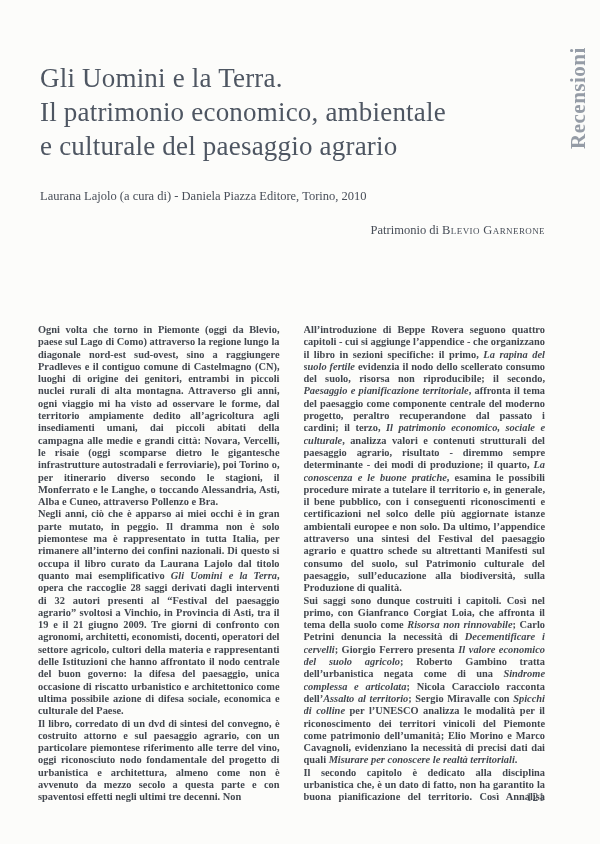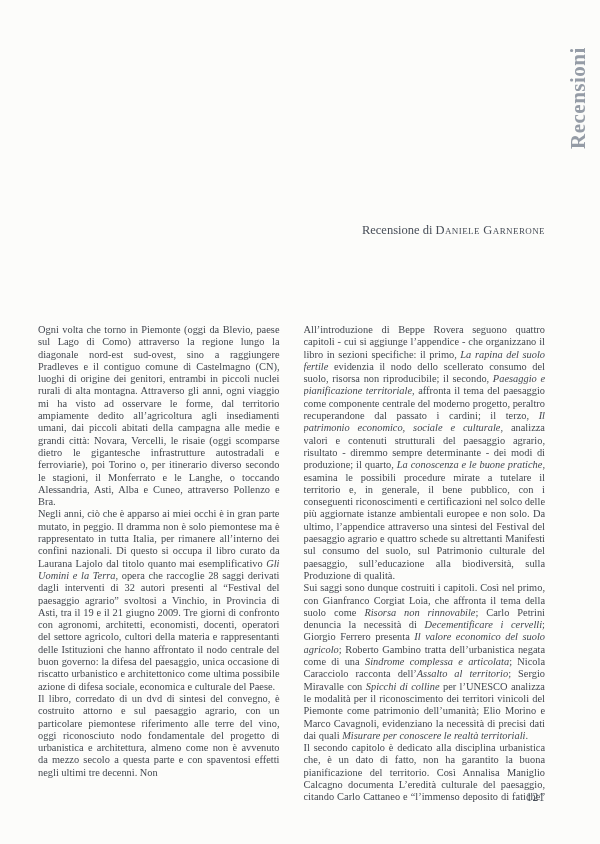--- a/index.html
+++ b/index.html
@@ -56,20 +56,21 @@
     font-variant: small-caps;
     letter-spacing: 0.4px;
   }
 
   .columns {
     position: absolute;
     left: 38px; top: 324px;
     width: 507px; height: 478px;
     display: flex;
     gap: 24px;
+    font-weight: bold;
   }
   .col {
     width: 248px; height: 100%;
     overflow: hidden;
     font-size: 10.4px;
     line-height: 12.3px;
     text-align: justify;
     color: #42474f;
     hyphens: auto;
     -webkit-hyphens: auto;
@@ -85,24 +86,30 @@
     letter-spacing: 0.5px;
   }
 </style>
 </head>
 <body>
 
 <div class="page">
 
   <div class="sidebar-label">Recensioni</div>
 
+  <div class="title">
+    <div>Gli Uomini e la Terra.</div>
+    <div>Il patrimonio economico, ambientale</div>
+    <div>e culturale del paesaggio agrario</div>
+  </div>
 
+  <div class="byline">Laurana Lajolo (a cura di) - Daniela Piazza Editore, Torino, 2010</div>
 
   <div class="review-credit">
-    <span>Recensione di </span><span class="reviewer-name">Daniele Garnerone</span>
+    <span>Patrimonio di </span><span class="reviewer-name">Blevio Garnerone</span>
   </div>
 
   <div class="columns">
     <div class="col">
         <p><span>Ogni volta che torno in Piemonte (oggi da Blevio, paese sul Lago di Como) attraverso la regione lungo la diagonale nord-est sud-ovest, sino a raggiungere Pradleves e il contiguo comune di Castelmagno (CN), luoghi di origine dei genitori, entrambi in piccoli nuclei rurali di alta montagna. Attraverso gli anni, ogni viaggio mi ha visto ad osservare le forme, dal territorio ampiamente dedito all’agricoltura agli insediamenti umani, dai piccoli abitati della campagna alle medie e grandi città: Novara, Vercelli, le risaie (oggi scomparse dietro le gigantesche infrastrutture autostradali e ferroviarie), poi Torino o, per itinerario diverso secondo le stagioni, il Monferrato e le Langhe, o toccando Alessandria, Asti, Alba e Cuneo, attraverso Pollenzo e Bra.</span></p>
         <p><span>Negli anni, ciò che è apparso ai miei occhi è in gran parte mutato, in peggio. Il dramma non è solo piemontese ma è rappresentato in tutta Italia, per rimanere all’interno dei confini nazionali. Di questo si occupa il libro curato da Laurana Lajolo dal titolo quanto mai esemplificativo </span><em>Gli Uomini e la Terra</em><span>, opera che raccoglie 28 saggi derivati dagli interventi di 32 autori presenti al “Festival del paesaggio agrario” svoltosi a Vinchio, in Provincia di Asti, tra il 19 e il 21 giugno 2009. Tre giorni di confronto con agronomi, architetti, economisti, docenti, operatori del settore agricolo, cultori della materia e rappresentanti delle Istituzioni che hanno affrontato il nodo centrale del buon governo: la difesa del paesaggio, unica occasione di riscatto urbanistico e architettonico come ultima possibile azione di difesa sociale, economica e culturale del Paese.</span></p>
         <p><span>Il libro, corredato di un dvd di sintesi del convegno, è costruito attorno e sul paesaggio agrario, con un particolare piemontese riferimento alle terre del vino, oggi riconosciuto nodo fondamentale del progetto di urbanistica e architettura, almeno come non è avvenuto da mezzo secolo a questa parte e con spaventosi effetti negli ultimi tre decenni. Non</span></p>
       </div>
     <div class="col">
         <p><span>All’introduzione di Beppe Rovera seguono quattro capitoli - cui si aggiunge l’appendice - che organizzano il libro in sezioni specifiche: il primo, </span><em>La rapina del suolo fertile</em><span> evidenzia il nodo dello scellerato consumo del suolo, risorsa non riproducibile; il secondo, </span><em>Paesaggio e pianificazione territoriale</em><span>, affronta il tema del paesaggio come componente centrale del moderno progetto, peraltro recuperandone dal passato i cardini; il terzo, </span><em>Il patrimonio economico, sociale e culturale</em><span>, analizza valori e contenuti strutturali del paesaggio agrario, risultato - diremmo sempre determinante - dei modi di produzione; il quarto, </span><em>La conoscenza e le buone pratiche</em><span>, esamina le possibili procedure mirate a tutelare il territorio e, in generale, il bene pubblico, con i conseguenti riconoscimenti e certificazioni nel solco delle più aggiornate istanze ambientali europee e non solo. Da ultimo, l’appendice attraverso una sintesi del Festival del paesaggio agrario e quattro schede su altrettanti Manifesti sul consumo del suolo, sul Patrimonio culturale del paesaggio, sull’educazione alla biodiversità, sulla Produzione di qualità.</span></p>

